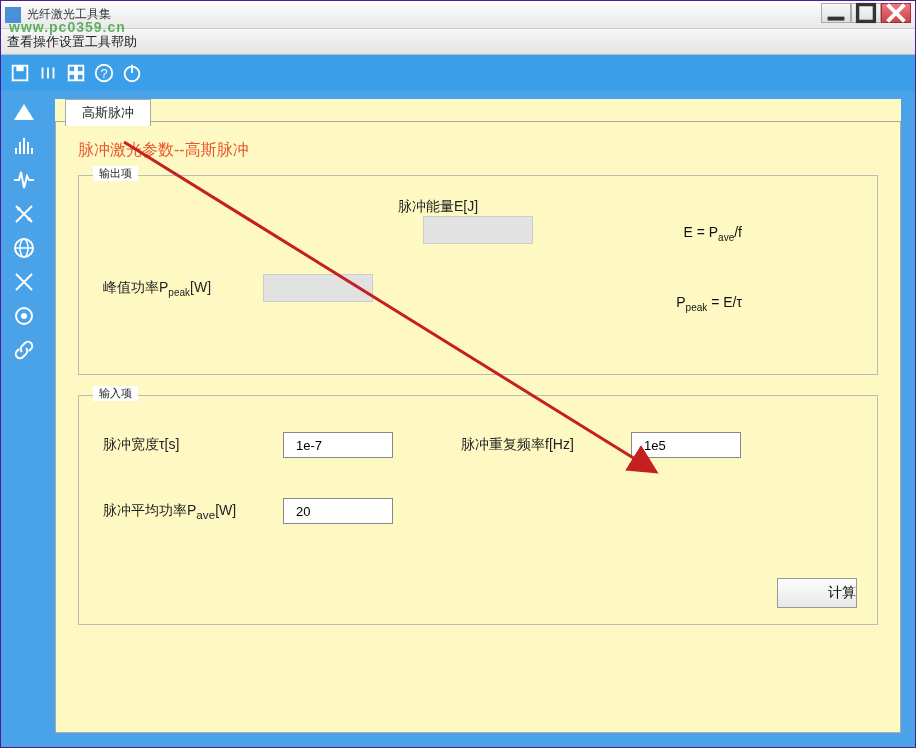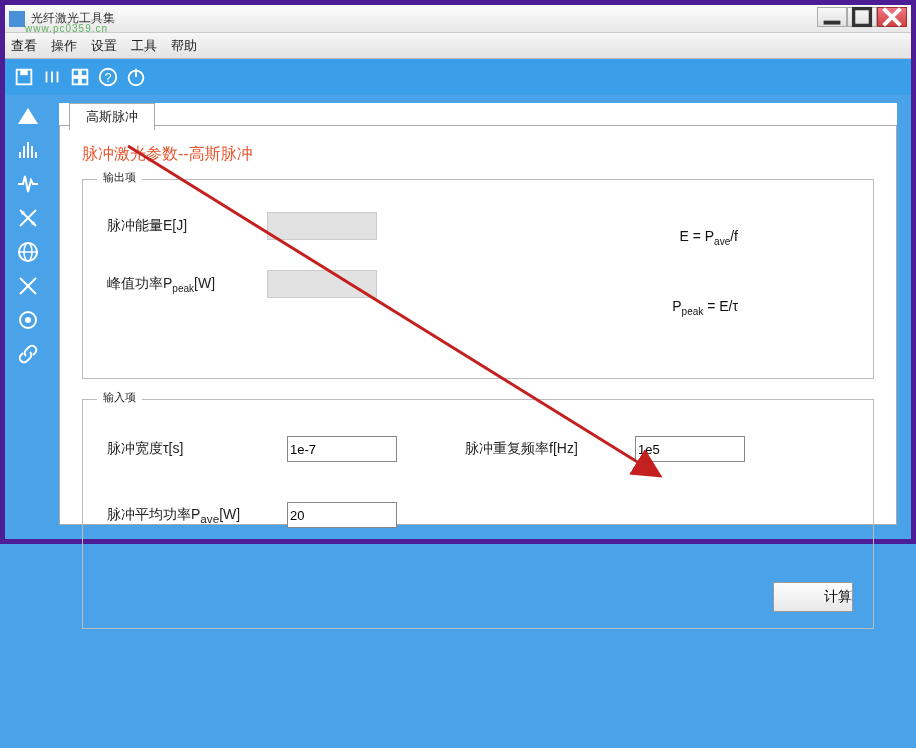--- a/index.html
+++ b/index.html
@@ -7,23 +7,23 @@
   font-family: "Microsoft YaHei", Arial, sans-serif;
   font-size: 13px;
   background: #4aa3e8;
   width: 916px;
   height: 748px;
   overflow: hidden;
   position: relative;
 }
 .window {
   width: 916px;
-  height: 544px;
+  height: 748px;
   background: #4aa3e8;
-  border: 5px solid #4c1d95;
+  border: 1px solid #4c1d95;
   position: relative;
 }
 .titlebar {
   height: 28px;
   background: linear-gradient(#fdfdfd, #e8e8e8);
   border-bottom: 1px solid #ccc;
   display: flex;
   align-items: center;
   padding: 0 4px;
   position: relative;
@@ -55,21 +55,20 @@
   border-color: #a03030;
   color: #fff;
 }
 .menubar {
   height: 26px;
   background: linear-gradient(#f6f6f6,#e4e4e4);
   border-bottom: 1px solid #bbb;
   display: flex;
   align-items: center;
   padding: 0 6px;
-  gap: 14px;
   font-size: 13px;
   color: #222;
 }
 .menubar span { cursor: pointer; }
 .toolbar {
   height: 36px;
   background: #3a9fe8;
   display: flex;
   align-items: center;
   padding: 0 6px;
@@ -105,21 +104,21 @@
   justify-content: center;
   color: #fff;
   cursor: pointer;
 }
 .side-btn svg { width: 24px; height: 24px; }
 .content {
   flex: 1;
   padding: 8px 14px 14px 8px;
 }
 .panel {
-  background: #ffffff;
+  background: #fef9c3;
   height: 100%;
   position: relative;
   border-top: 22px solid transparent;
 }
 .tab {
   position: absolute;
   top: -22px;
   left: 10px;
   background: #fff;
   border: 1px solid #aaa;
@@ -170,21 +169,21 @@
 .output-field {
   width: 110px;
   height: 28px;
   background: #e2e2e2;
   border: 1px solid #ccc;
 }
 .input-field {
   width: 110px;
   height: 26px;
   border: 1px solid #888;
-  padding: 3px 2px;
+  padding: 3px 12px;
   font-size: 13px;
   font-family: inherit;
 }
 .formula {
   position: absolute;
   right: 135px;
   font-size: 14px;
   color: #111;
 }
 .formula sub { font-size: 10px; }
@@ -230,25 +229,24 @@
 }
 .watermark .logo-text {
   font-size: 20px;
   font-weight: bold;
   color: rgba(255,140,0,0.5);
   font-style: italic;
   letter-spacing: 1px;
 }
 .watermark .logo-text .green { color: rgba(0,150,0,0.55); }
 .watermark .url {
-  font-size: 10px;
+  font-size: 14px;
   color: rgba(0,140,0,0.6);
-  font-weight: normal;
+  font-weight: bold;
   letter-spacing: 1px;
-  margin-left: 12px;
 }
 </style>
 </head>
 <body>
 
 <div class="window">
 
   <div class="titlebar">
     <div class="app-icon"></div>
     <span class="title">光纤激光工具集</span>
@@ -377,21 +375,21 @@
     <div class="content">
       <div class="panel">
         <div class="tab">高斯脉冲</div>
         <div class="panel-inner">
 
           <div class="section-title">脉冲激光参数--高斯脉冲</div>
 
           <div class="fieldset" style="height:200px;">
             <div class="legend">输出项</div>
 
-            <div class="row" style="margin-top:10px;">
+            <div class="row" style="flex-direction:column;">
               <div class="field-label">脉冲能量E[J]</div>
               <div class="output-field"></div>
             </div>
             <div class="formula" style="top:48px;">
               <span>E = P</span><sub>ave</sub><span>/f</span>
             </div>
 
             <div class="row">
               <div class="field-label">
                 <span>峰值功率P</span><sub>peak</sub><span>[W]</span>

